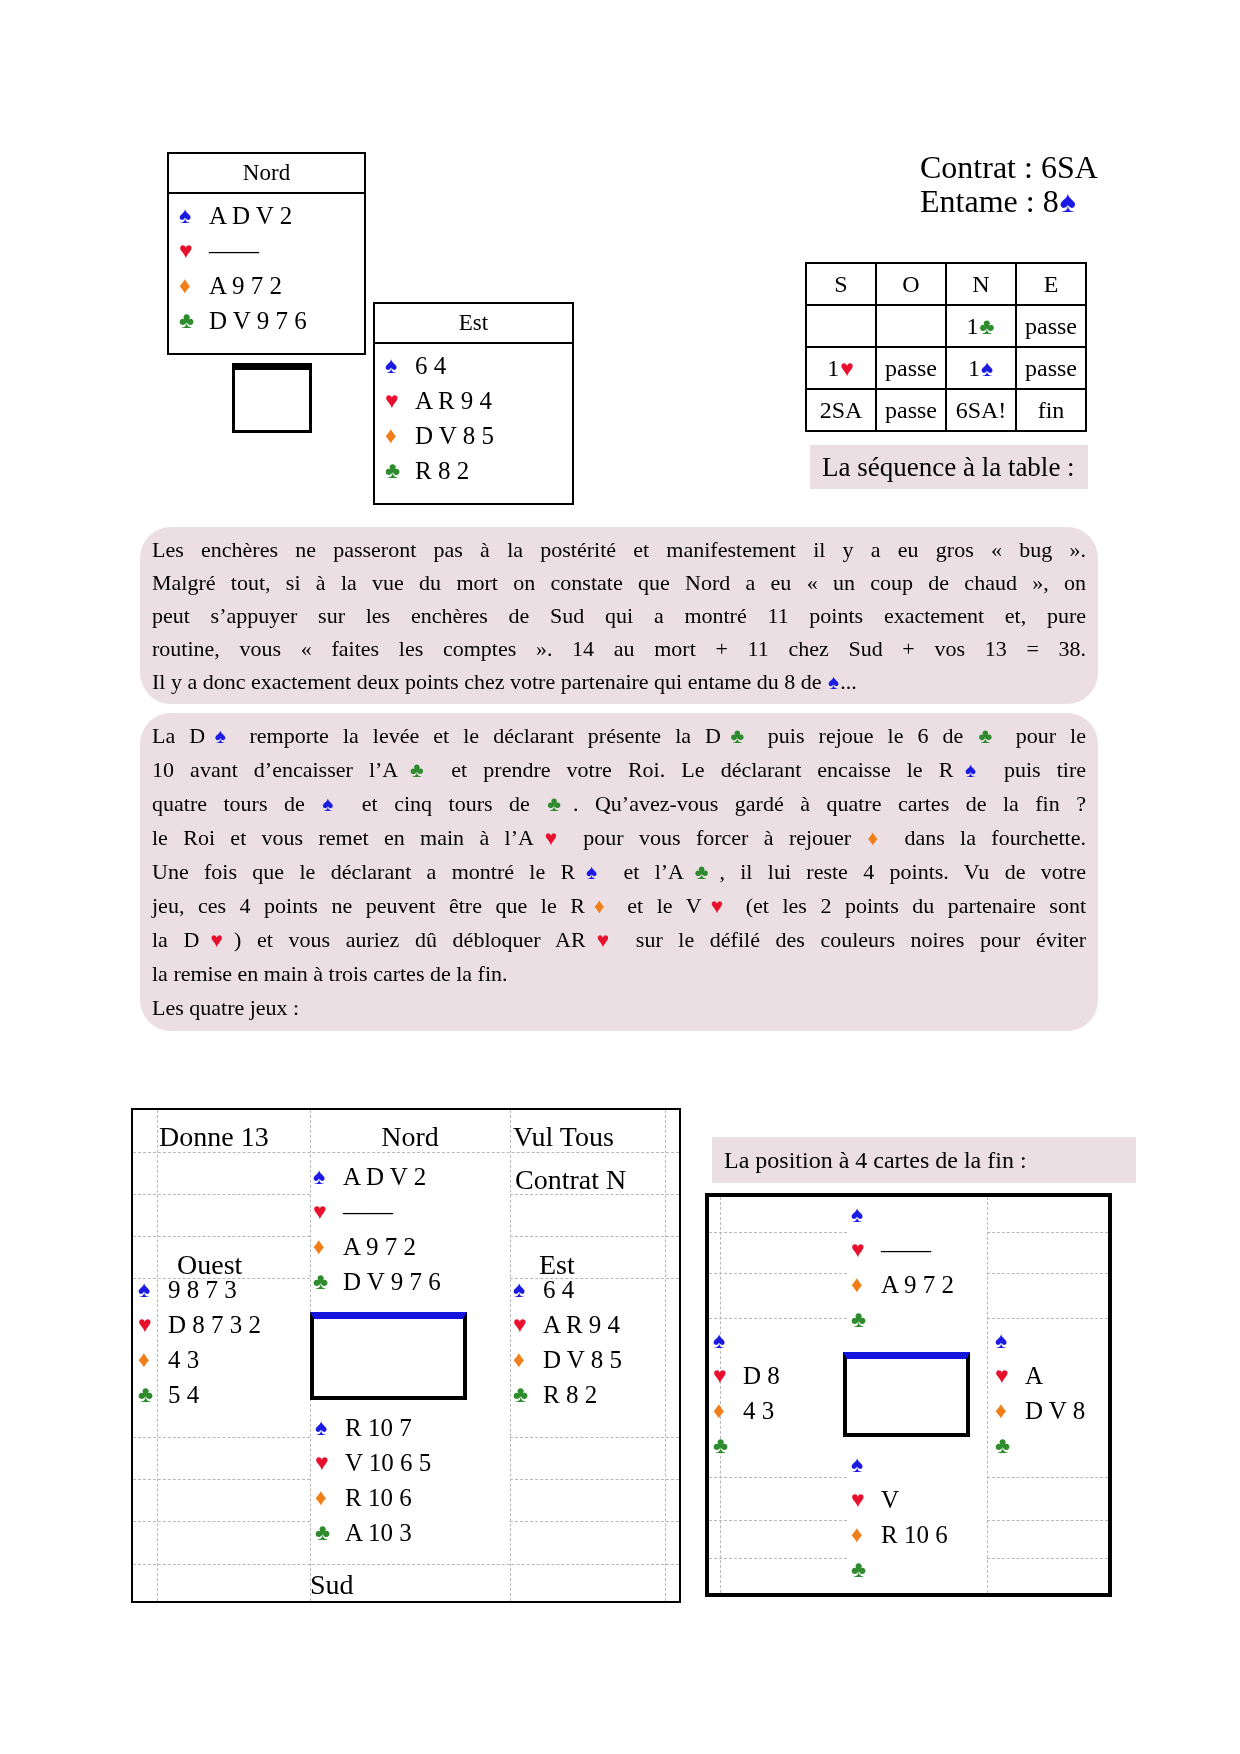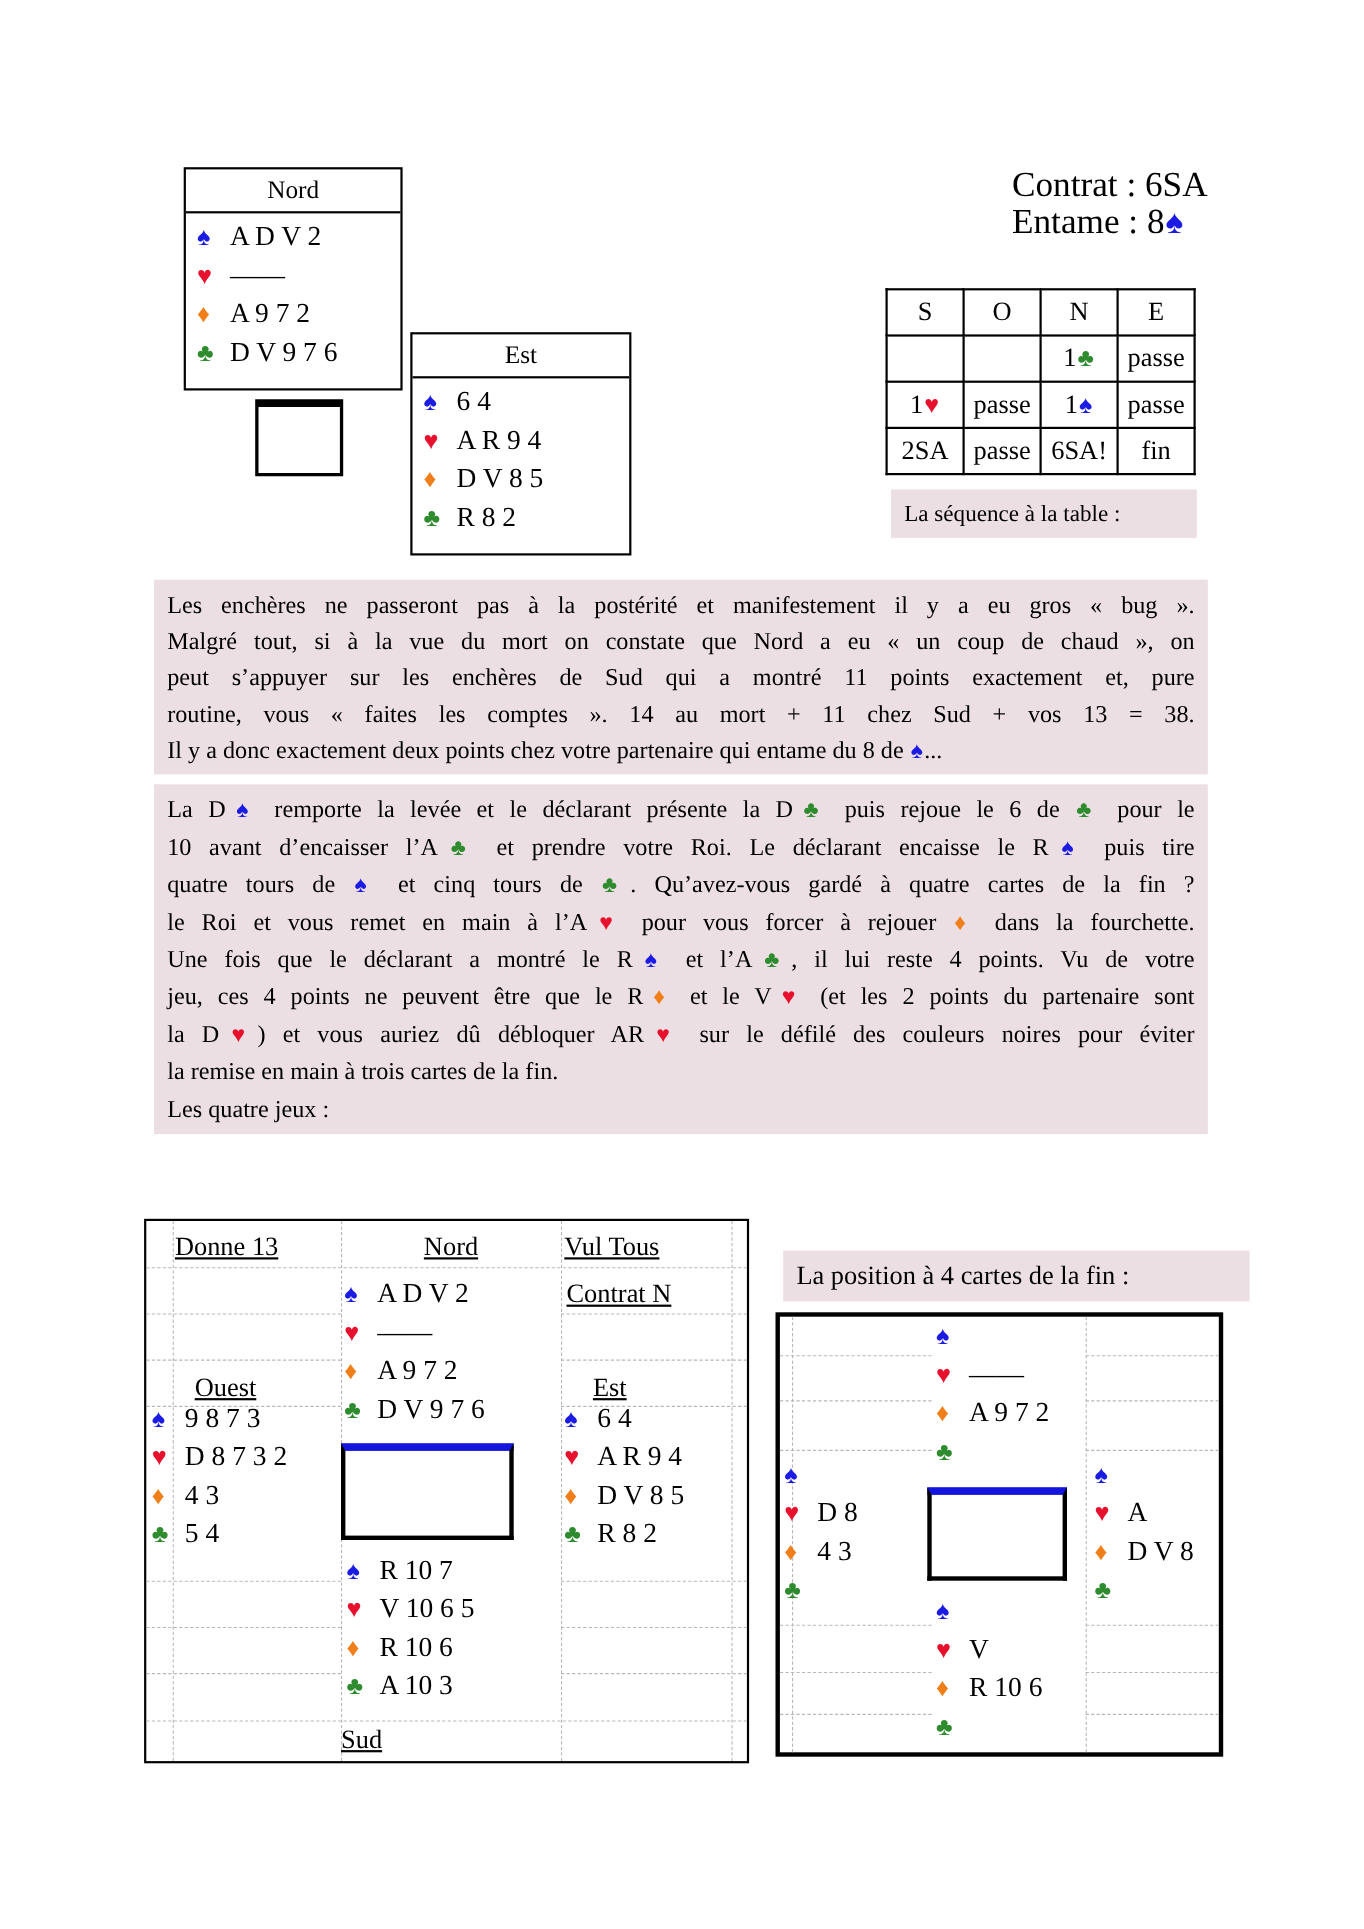--- a/index.html
+++ b/index.html
@@ -27,37 +27,37 @@
   
   .ctrbox{position:absolute;box-sizing:border-box;background:#fff;
           border:4px solid #000;border-top:7px solid var(--tblue);}
 
   .contract{position:absolute;left:920px;top:150px;font-size:32px;line-height:34px;}
 
   table.bids{position:absolute;left:805px;top:262px;border-collapse:collapse;font-size:24px;}
   table.bids th,table.bids td{width:68px;height:40px;border:2px solid #000;text-align:center;
                               font-weight:normal;padding:0;}
 
-  .pinklabel{position:absolute;background:var(--pink);font-size:21px;display:flex;
+  .pinklabel{position:absolute;background:var(--pink);font-size:27px;display:flex;
              align-items:center;padding:0 12px;box-sizing:border-box;}
 
   .para{position:absolute;background:var(--pink);box-sizing:border-box;
-        padding:6px 12px;font-size:22px;}
+        padding:6px 12px;font-size:22px;border-radius:31px;}
   #para1 .pline{line-height:33px;}
   #para2 .pline{line-height:34px;}
   .pline.flush{text-align:justify;text-align-last:justify;}
 
   .deal{position:absolute;left:131px;top:1108px;width:550px;height:495px;
         border:2px solid #000;box-sizing:border-box;}
   .endbox{position:absolute;left:705px;top:1193px;width:407px;height:404px;
           border:4px solid #000;box-sizing:border-box;}
 
   .hline{position:absolute;height:0;border-top:1px dashed var(--dash);}
   .vline{position:absolute;width:0;border-left:1px dashed var(--dash);}
-  .lbl{position:absolute;font-size:24px;white-space:nowrap;text-decoration:underline;}
+  .lbl{position:absolute;font-size:28px;white-space:nowrap;}
   .hand{position:absolute;}
 </style>
 </head>
 <body>
 
 <div class="page">
 
   <div class="cardbox" style="left:167px;top:152px;width:199px;height:203px">
     <div class="cardbox-title">Nord</div>
     <div class="handlist">

